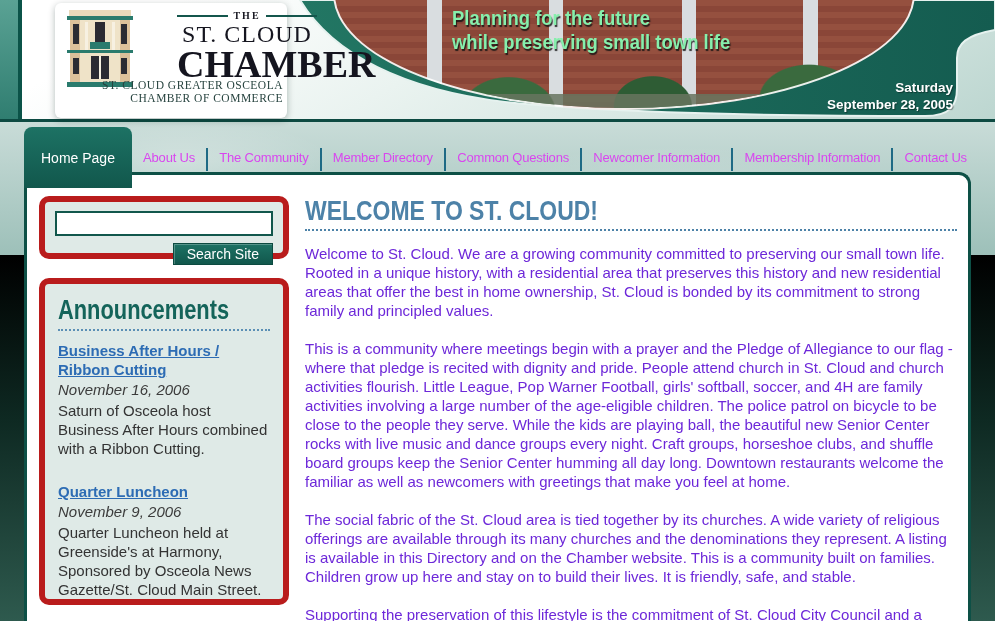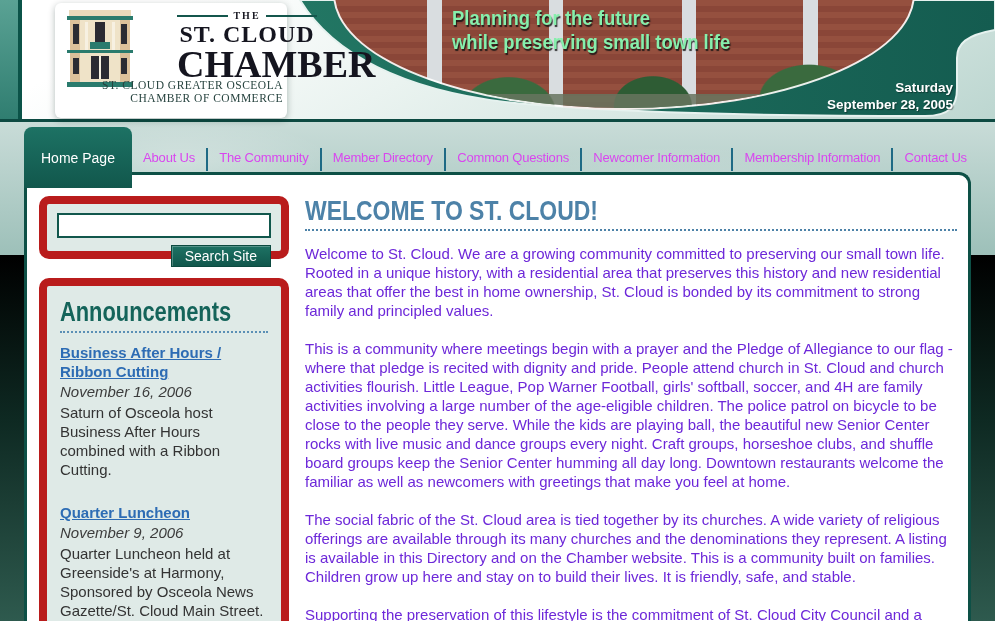--- a/index.html
+++ b/index.html
@@ -46,21 +46,21 @@
               text-shadow:1px 1px 1px rgba(0,0,0,.4);margin-left:41px;}
 
   
   .logo{position:absolute;left:55px;top:3px;width:232px;height:115px;background:#fff;
         border-radius:6px;box-shadow:0 2px 7px rgba(0,30,25,.30);z-index:5;cursor:pointer;}
   .logo-building{position:absolute;left:8px;top:5px;}
   .logo-text{position:absolute;left:86px;top:7px;width:140px;text-align:center;
              font-family:"Liberation Serif",serif;color:#15151f;margin-left:36px;}
   .logo-the{display:flex;align-items:center;gap:5px;font-size:10px;font-weight:bold;letter-spacing:2px;}
   .logo-the .rule{flex:1;height:2px;background:#14564c;}
-  .logo-name1{font-size:24px;font-weight:bold;letter-spacing:1px;line-height:26px;}
+  .logo-name1{font-size:24px;font-weight:normal;letter-spacing:1px;line-height:26px;}
   .logo-name2{font-size:38px;font-weight:bold;line-height:34px;letter-spacing:0;}
   .logo-sub{position:absolute;left:4px;right:4px;top:76px;text-align:right;
             font-family:"Liberation Serif",serif;font-size:11.5px;font-weight:normal;
             color:#27433f;letter-spacing:.5px;line-height:13px;}
 
   
   .nav{position:absolute;left:24px;top:143px;width:947px;height:29px;display:flex;
        align-items:center;justify-content:space-between;z-index:6;}
   .nav-tab{height:29px;display:flex;align-items:center;padding:16px 17px;
            background:linear-gradient(#1d7264,#11574c);color:#fff;
@@ -68,28 +68,28 @@
   .nav-item{color:#d946ef;font-size:13px;letter-spacing:-.2px;padding:0 4px;cursor:pointer;white-space:nowrap;}
   .nav-sep{width:2px;height:23px;background:#1e6a85;margin-top:4px;}
 
   
   .content-box{position:absolute;left:24px;top:172px;width:941px;height:449px;
                background:#fff;border:3px solid #0d5046;border-bottom:none;
                border-radius:12px 12px 0 0;z-index:5;}
 
   
   .sidebar{position:absolute;left:12px;top:21px;width:250px;}
-  .panel{background:#dfeae7;border:8px solid #b91c1c;border-radius:10px;box-sizing:border-box;}
+  .panel{background:#dfeae7;border:6px solid #b91c1c;border-radius:10px;box-sizing:border-box;}
   .search-panel{padding:9px 10px;height:63px;}
   .search-input{display:block;width:100%;height:25px;box-sizing:border-box;
                 border:2px solid #11574c;background:#fff;font-size:13px;padding:0 4px;}
   .search-btn{float:right;margin-top:7px;background:linear-gradient(#1d7264,#11574c);
               color:#fff;border:1px solid #0c4a40;box-shadow:inset 1px 1px 0 rgba(255,255,255,.25);
               font-family:"Liberation Sans",sans-serif;font-size:14px;padding:2px 13px;cursor:pointer;}
-  .ann-panel{margin-top:19px;padding:10px 13px 12px;min-height:327px;}
+  .ann-panel{margin-top:19px;padding:10px 13px 0;min-height:327px;}
   .ann-title .cx{display:inline-block;transform:scaleX(.78);transform-origin:left center;
             font-size:28px;font-weight:bold;color:#14645a;white-space:nowrap;}
   .dotted{border-bottom:2px dotted #5b8fb5;margin:3px 0 10px;}
   .ann-link{color:#2d6cb4;font-weight:bold;font-size:15px;line-height:19px;
             text-decoration:underline;cursor:pointer;}
   .ann-date{font-style:italic;color:#3c3c3c;font-size:15px;line-height:19px;margin-top:1px;}
   .ann-desc{color:#333;font-size:15px;line-height:19px;margin-top:2px;}
   .ann-item + .ann-item{margin-top:24px;}
 
   

